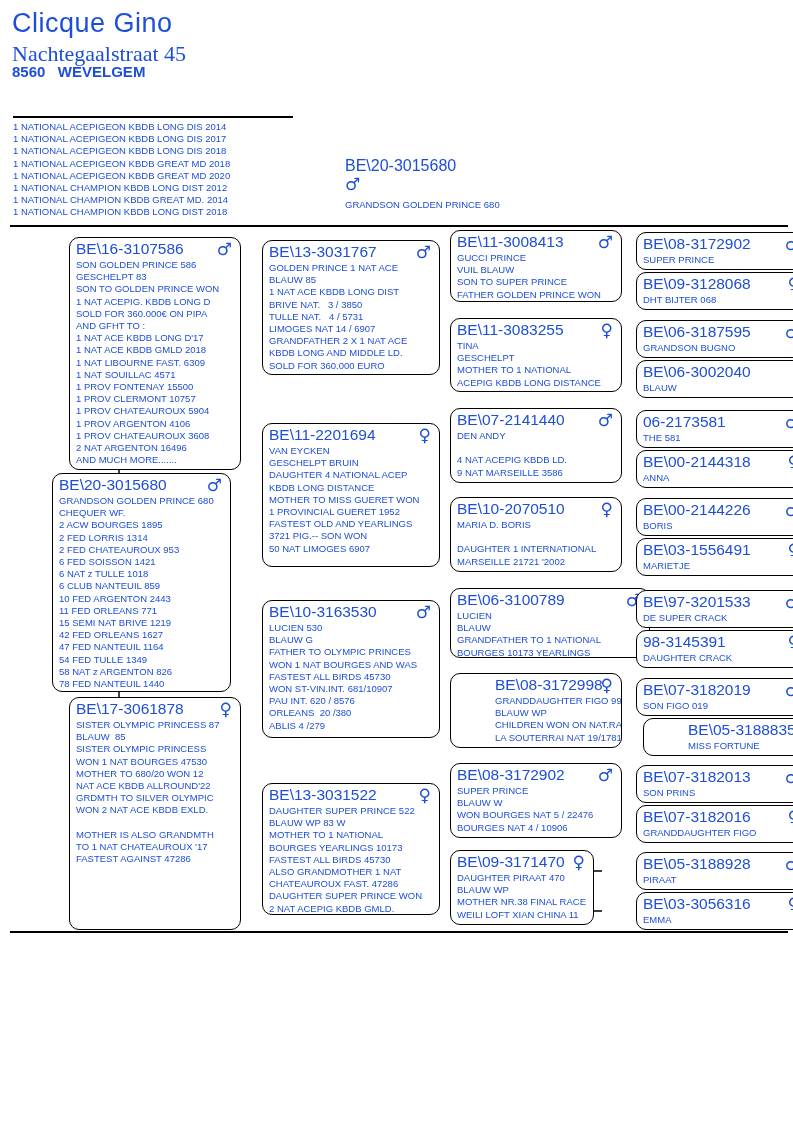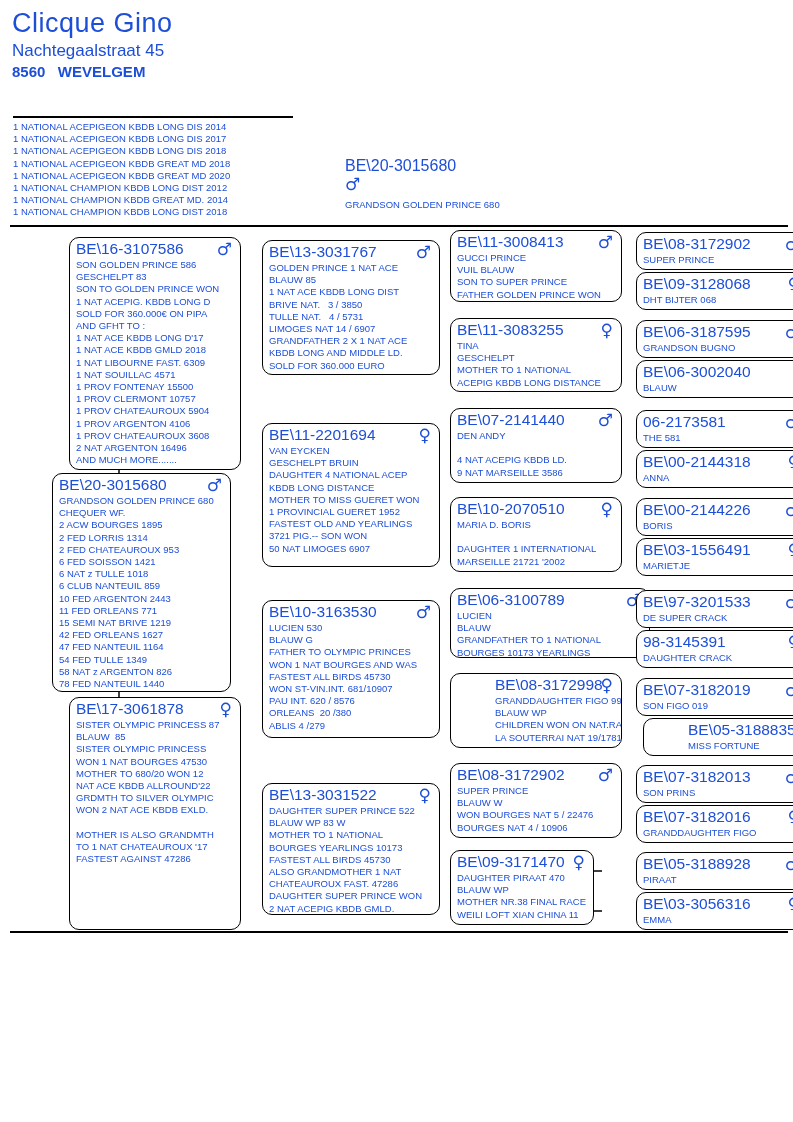--- a/index.html
+++ b/index.html
@@ -1,20 +1,20 @@
 <!DOCTYPE html>
 <html><head>
 <meta charset="utf-8">
 <style>
   html,body{margin:0;padding:0;background:#fff;}
   #page{position:relative;width:793px;height:1122px;background:#fff;
         font-family:"Liberation Sans",sans-serif;color:#1d4ed8;overflow:hidden;}
   .abs{position:absolute;}
   #breeder-name{left:12px;top:8px;font-size:27px;letter-spacing:.5px;}
-  #breeder-addr1{left:12px;top:41px;font-size:17px;}
+  #breeder-addr1{left:12px;top:41px;font-size:22px;font-family:Liberation Serif, serif;}
   #breeder-addr2{left:12px;top:63px;font-size:15px;white-space:pre;font-weight:bold;}
   #achievements{left:13px;top:121px;font-size:9.5px;line-height:12.2px;}
   .ach-line{white-space:pre;}
   #subject-block{left:345px;top:157px;}
   #subject-ring{font-size:16px;}
   #subject-sex{font-family:"DejaVu Sans",sans-serif;font-size:17px;font-weight:700;line-height:18px;}
   #subject-desc{font-size:9.5px;margin-top:6px;}
   svg.connectors{position:absolute;left:0;top:0;z-index:1;}
   .box{position:absolute;z-index:2;background:#fff;border:1.5px solid #000;border-radius:10px;
        box-sizing:border-box;padding:2px 6px 0 6px;overflow:hidden;margin-left:36px;}

